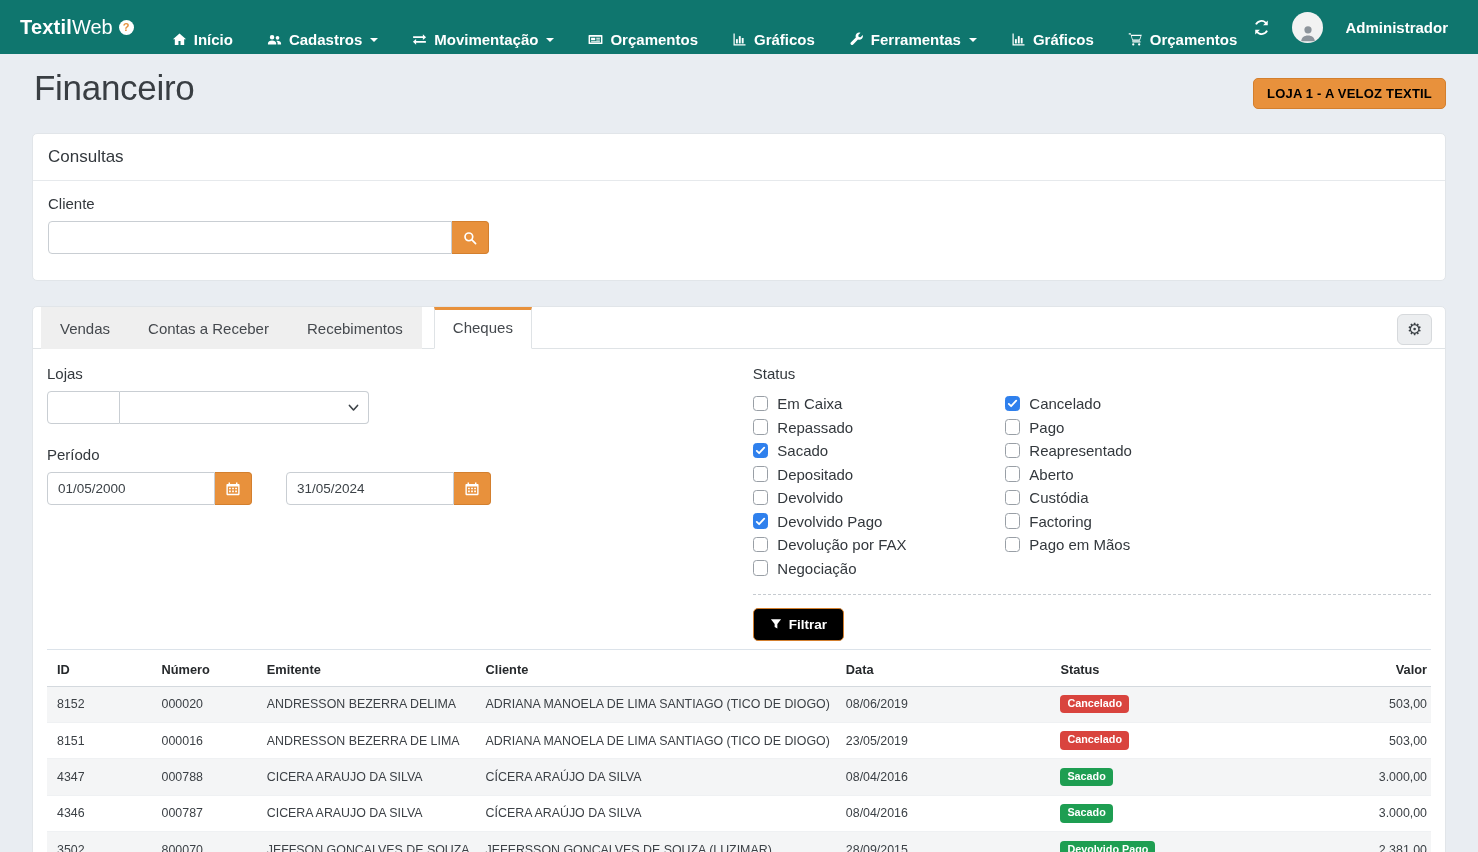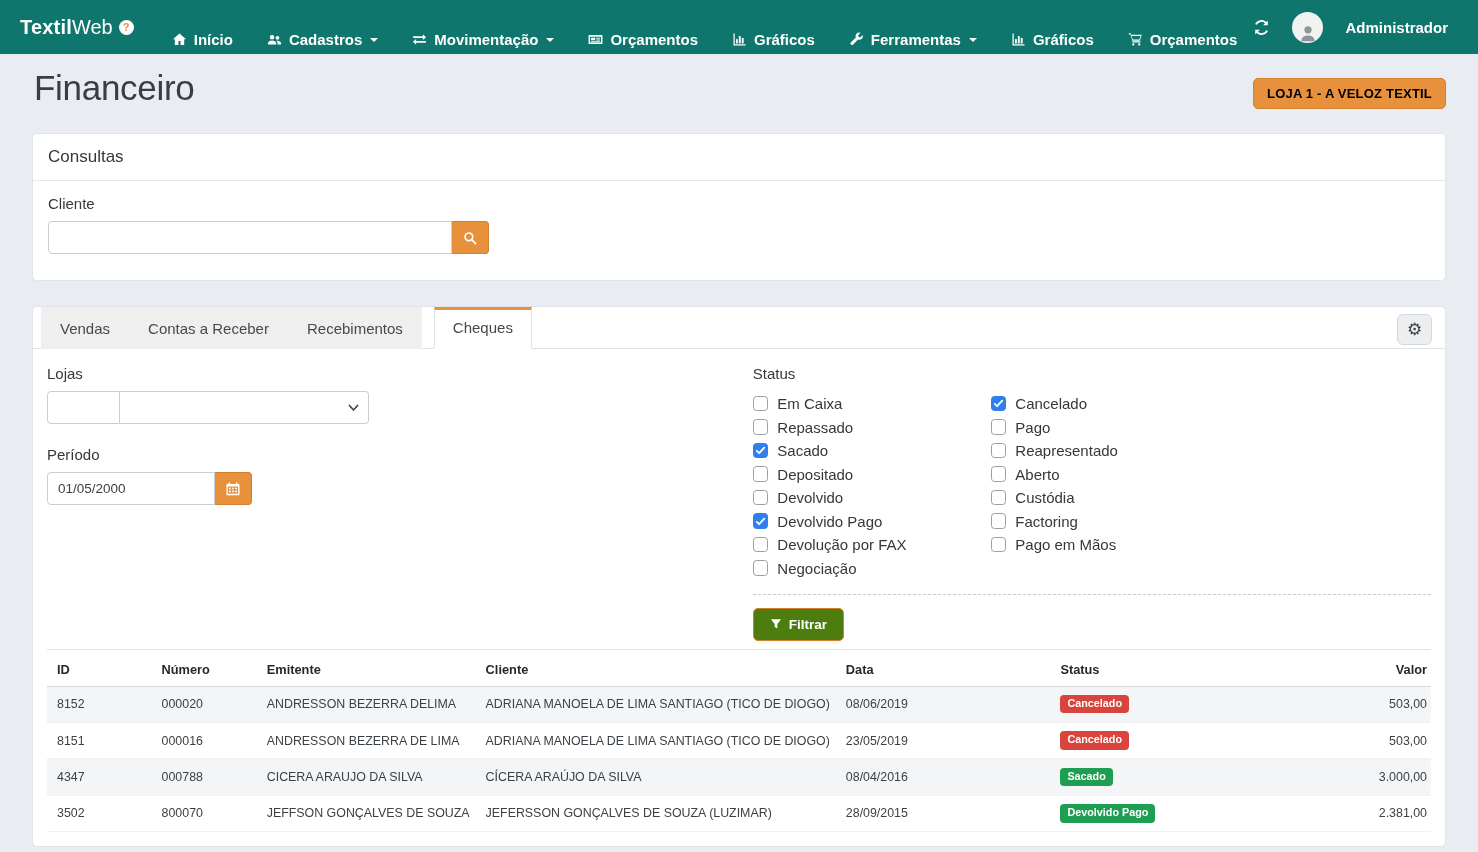--- a/index.html
+++ b/index.html
@@ -119,33 +119,33 @@
   .date-input {
     width: 168px; height: 33px; border: 1px solid #C9CED3; border-radius: 4px 0 0 4px;
     padding: 8px 10px; font-size: 13.5px; color: #3C4247; outline: none; font-family: inherit;
   }
   .cal-btn {
     width: 37px; height: 33px; background: #E8913C; border: 1px solid #d37f2e; border-left: none;
     border-radius: 0 4px 4px 0; cursor: pointer; display: flex; align-items: center; justify-content: center;
   }
   .cal-btn svg { width: 14px; height: 14px; fill: #fff; }
 
-  .status-grid { display: grid; grid-template-columns: 237px auto; column-gap: 1px; margin-top: 13px; }
+  .status-grid { display: grid; grid-template-columns: 237px auto; column-gap: 15px; margin-top: 13px; }
   .status-col { display: flex; flex-direction: column; gap: 6.5px; }
   .chk { display: flex; align-items: center; gap: 9px; cursor: pointer; }
   .cb {
     width: 15.5px; height: 15.5px; border: 1px solid #999FA6; border-radius: 3.5px;
     background: #fff; flex: 0 0 auto; display: flex; align-items: center; justify-content: center;
   }
   .cb.on { background: #2F80ED; border-color: #2F80ED; }
   .cb svg { width: 11px; height: 11px; }
   .chklbl { font-size: 15px; color: #33383D; }
   .dash-hr { border: none; border-top: 1px dashed #C6CBD0; margin: 17px 0 0; }
   .filter-btn {
-    margin-top: 13px; background: #4d7c0f; border: 1px solid #d37f2e; border-radius: 5px;
+    margin-top: 13px; background: #000000; border: 1px solid #d37f2e; border-radius: 5px;
     color: #fff; font-size: 13.5px; font-weight: 700; padding: 8px 16px; cursor: pointer;
     display: inline-flex; align-items: center; gap: 7px; font-family: inherit;
   }
   .filter-btn svg { width: 12px; height: 12px; fill: #fff; }
 
   
   .cheques-table { width: 100%; border-collapse: collapse; margin-top: 8px; border-top: 1px solid #DCE3EA; }
   .cheques-table th {
     text-align: left; font-size: 12.8px; font-weight: 700; color: #26292C;
     padding: 12px 8px 9px; border-bottom: 1px solid #D4D9DE; white-space: nowrap;
@@ -317,20 +317,31 @@
               <svg viewBox="0 0 16 16" fill="none">
                   <path d="m3 5.5 5 5.5 5-5.5" stroke-width="2" stroke-linecap="round" stroke-linejoin="round"></path>
                 </svg>
             </span>
           </span>
         </div>
         <label class="field-label periodo-label">Período</label>
         <div class="date-row">
           <div class="date-group">
             <input class="date-input" type="text" value="01/05/2000" style="">
+            <button class="cal-btn">
+              <span class="icon">
+                <svg viewBox="0 0 16 16">
+                    <path d="M4.6.7v1.5h6.8V.7h1.7v1.5h1.5c.5 0 .9.4.9.9v11c0 .5-.4.9-.9.9H1.4a.9.9 0 0 1-.9-.9v-11c0-.5.4-.9.9-.9h1.5V.7h1.7zM2.1 5.2v8.2h11.8V5.2H2.1z"></path>
+                    <path d="M3.5 6.6h2v1.8h-2zM7 6.6h2v1.8H7zM10.5 6.6h2v1.8h-2zM3.5 9.8h2v1.8h-2zM7 9.8h2v1.8H7zM10.5 9.8h2v1.8h-2z"></path>
+                  </svg>
+              </span>
+            </button>
+          </div>
+          <div class="date-group">
+            <input class="date-input" type="text" value="31/05/2024" style="">
             <button class="cal-btn">
               <span class="icon">
                 <svg viewBox="0 0 16 16">
                     <path d="M4.6.7v1.5h6.8V.7h1.7v1.5h1.5c.5 0 .9.4.9.9v11c0 .5-.4.9-.9.9H1.4a.9.9 0 0 1-.9-.9v-11c0-.5.4-.9.9-.9h1.5V.7h1.7zM2.1 5.2v8.2h11.8V5.2H2.1z"></path>
                     <path d="M3.5 6.6h2v1.8h-2zM7 6.6h2v1.8H7zM10.5 6.6h2v1.8h-2zM3.5 9.8h2v1.8h-2zM7 9.8h2v1.8H7zM10.5 9.8h2v1.8h-2z"></path>
                   </svg>
               </span>
             </button>
           </div>
         </div>
@@ -463,20 +474,29 @@
           <tr>
             <td>4347</td>
             <td>000788</td>
             <td>CICERA ARAUJO DA SILVA</td>
             <td>CÍCERA ARAÚJO DA SILVA</td>
             <td>08/04/2016</td>
             <td><span class="badge success">Sacado</span></td>
             <td class="al-r">3.000,00</td>
           </tr>
           <tr>
+            <td>4346</td>
+            <td>000787</td>
+            <td>CICERA ARAUJO DA SILVA</td>
+            <td>CÍCERA ARAÚJO DA SILVA</td>
+            <td>08/04/2016</td>
+            <td><span class="badge success">Sacado</span></td>
+            <td class="al-r">3.000,00</td>
+          </tr>
+          <tr>
             <td>3502</td>
             <td>800070</td>
             <td>JEFFSON GONÇALVES DE SOUZA</td>
             <td>JEFERSSON GONÇALVES DE SOUZA (LUZIMAR)</td>
             <td>28/09/2015</td>
             <td><span class="badge success">Devolvido Pago</span></td>
             <td class="al-r">2.381,00</td>
           </tr>
         </tbody>
     </table>

